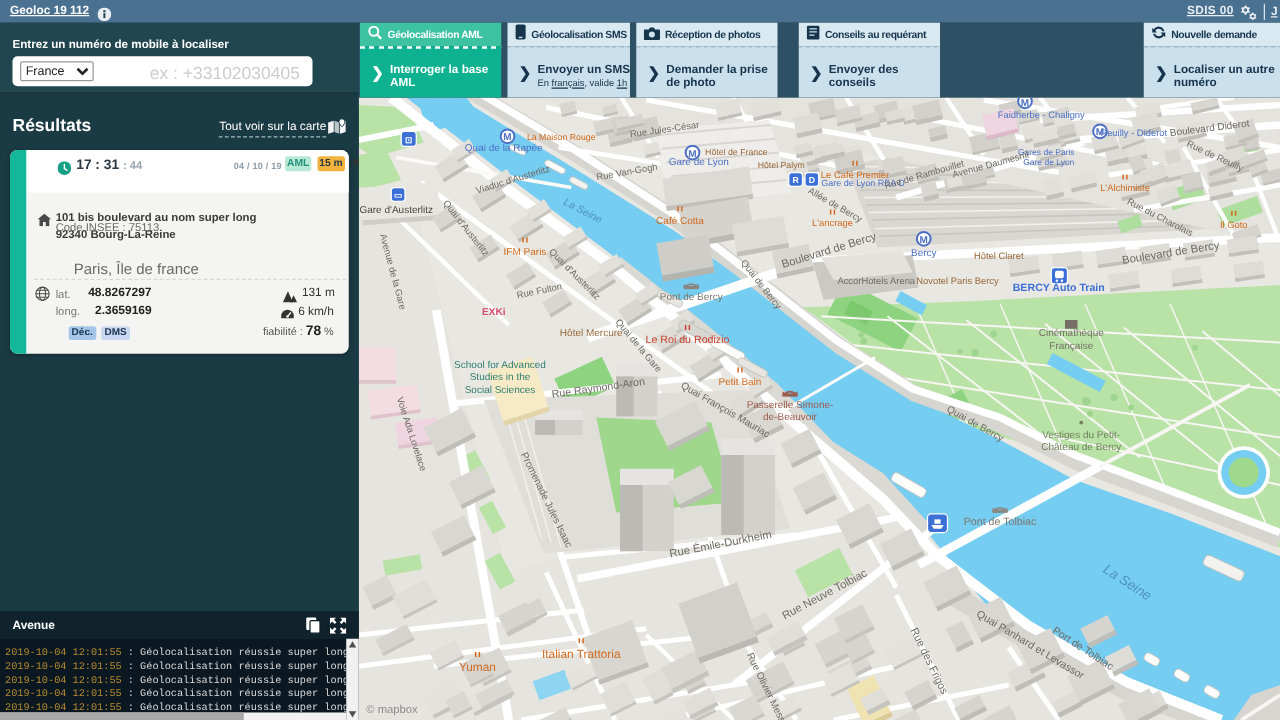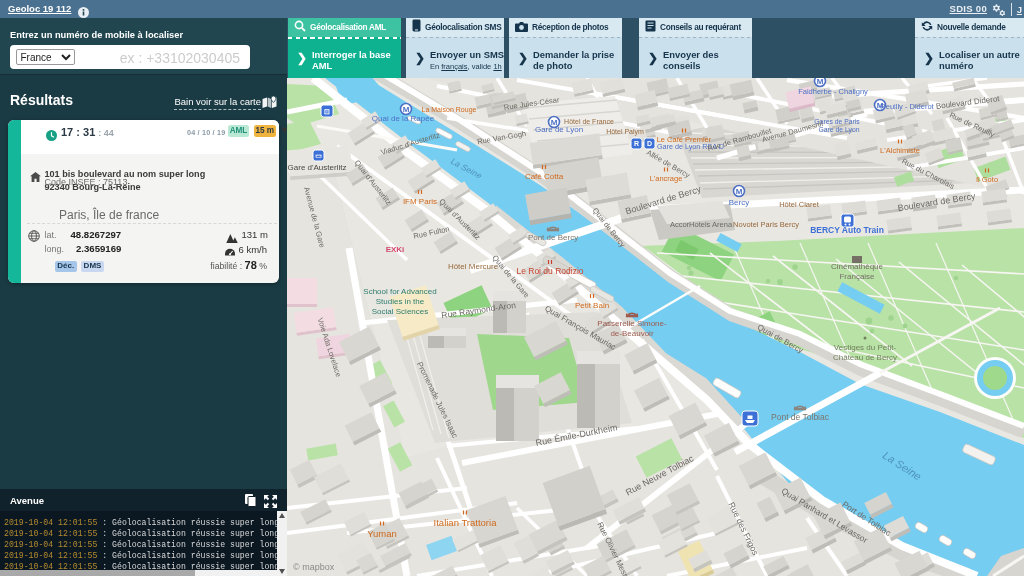--- a/index.html
+++ b/index.html
@@ -1193,21 +1193,21 @@
   </div>
   <div id="sidebar">
     <div id="sec1">
       <div class="lab">Entrez un numéro de mobile à localiser</div>
       <div id="inputbar">
           <select><option>France</option></select>
           <span class="ph">ex : +33102030405</span>
         </div>
     </div>
     <div id="resh">Résultats</div>
-    <div id="seeall">Bain voir sur la carte</div>
+    <div id="seeall">Tout voir sur la carte</div>
       <span id="mapico"><svg width="15" height="13" viewBox="0 0 15 13">
           <g fill="#fff">
 <path d="M0.5 3 L5 1.5 L5 10.5 L0.5 12 Z" opacity="0.95"></path>
 <path d="M5.6 1.5 L9.4 3 L9.4 12 L5.6 10.5 Z" opacity="0.7"></path>
 <path d="M10 3 L14.5 1.5 L14.5 10.5 L10 12 Z" opacity="0.95"></path>
 <path d="M11.5 0 a2.4 2.4 0 0 1 2.4 2.4 c0 1.7 -2.4 4.2 -2.4 4.2 s-2.4 -2.5 -2.4 -4.2 A2.4 2.4 0 0 1 11.5 0 Z" fill="#fff" stroke="#1d3e47" stroke-width="0.8"></path>
           </g>
         </svg></span>
     <div id="card">
       <div id="cardhead">

